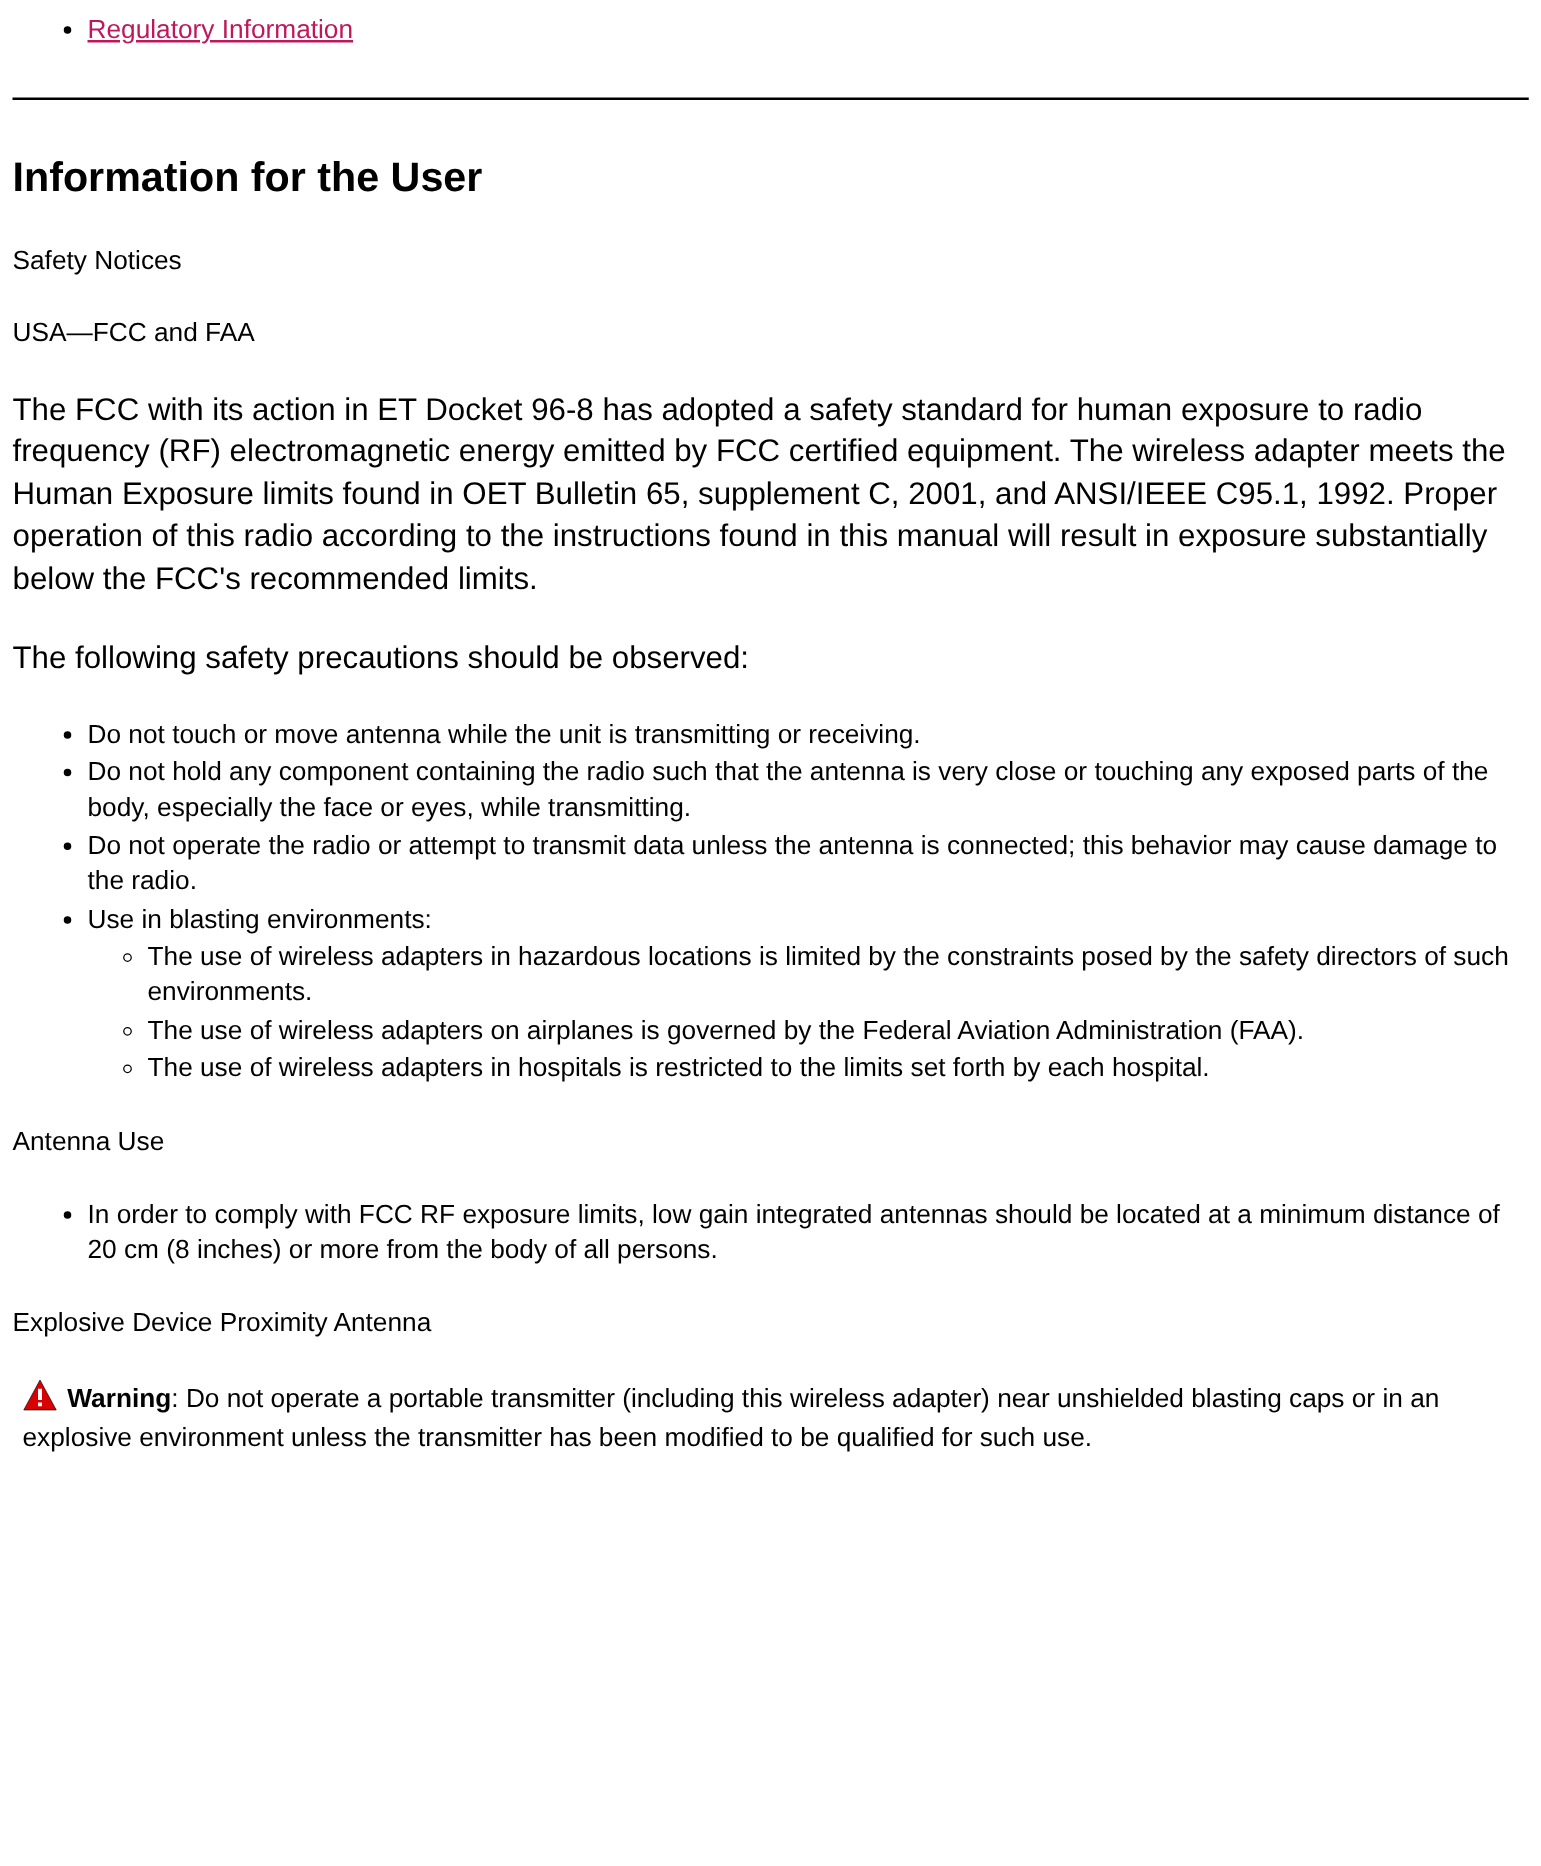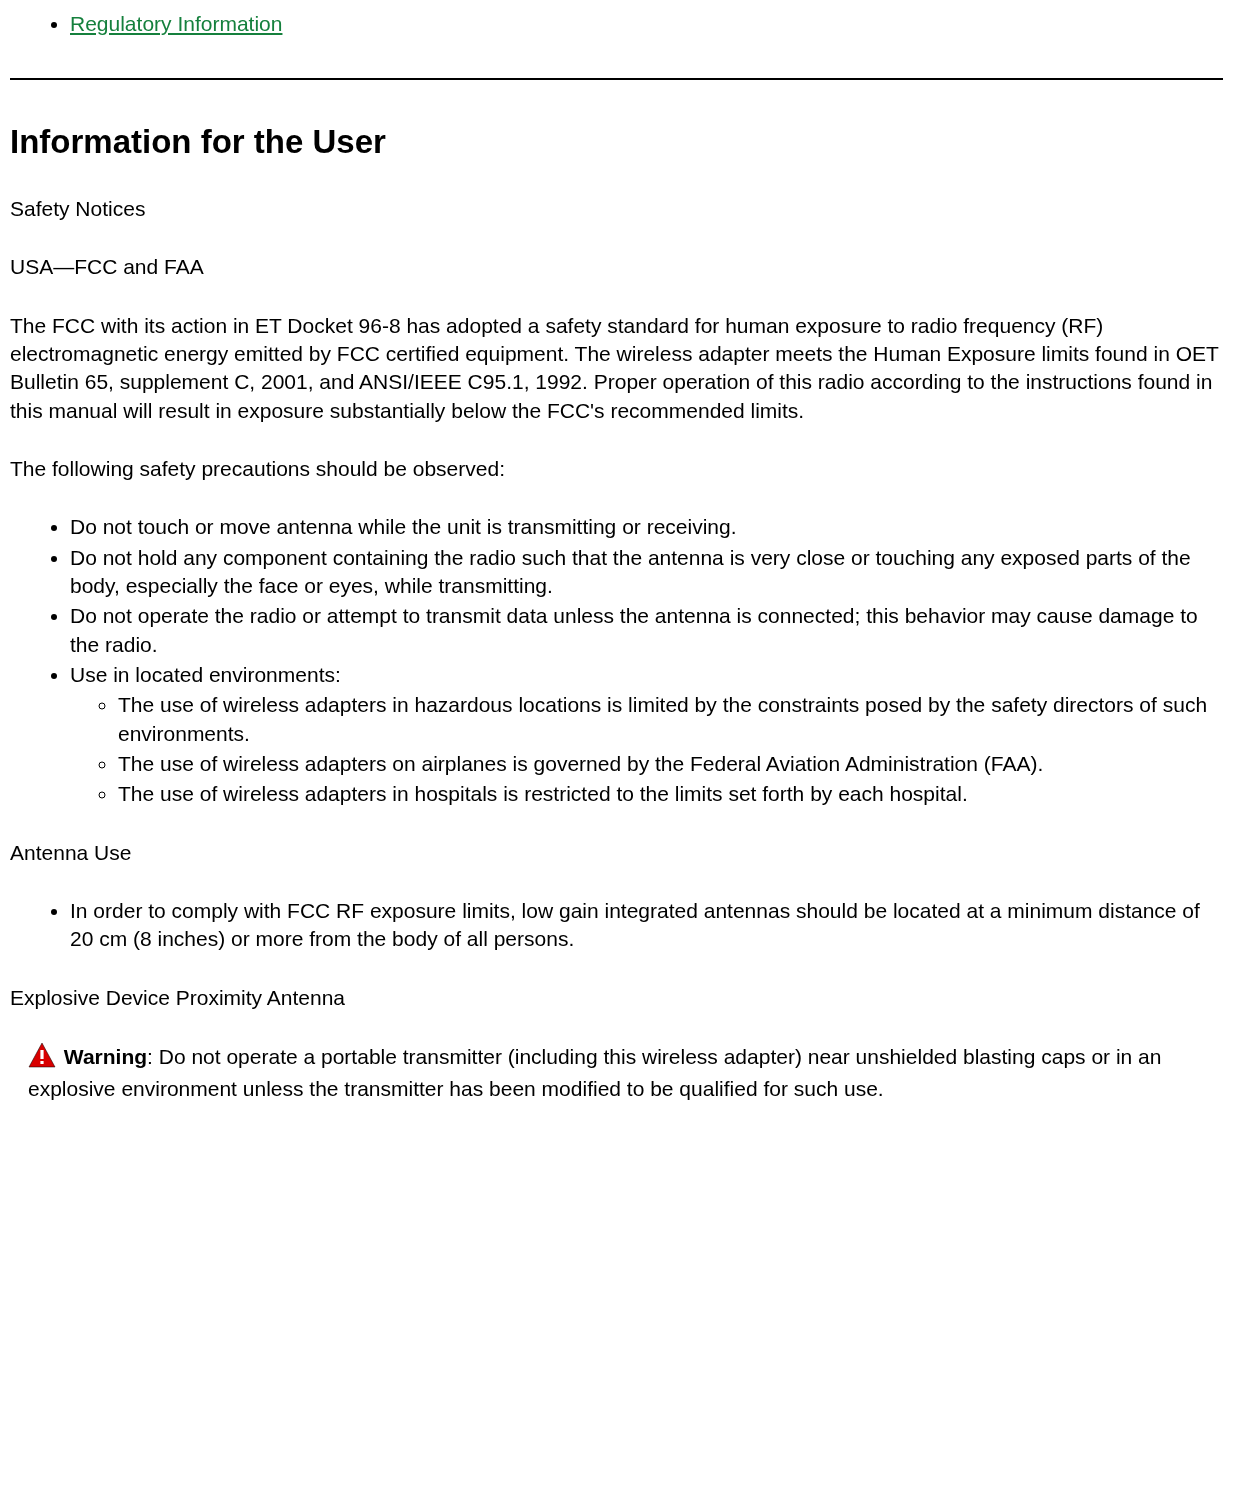--- a/index.html
+++ b/index.html
@@ -16,40 +16,40 @@
       margin: 0 0 40px 0;
       padding-left: 60px;
     }
     .top-link-list li {
       font-size: 21px;
     }
     .top-link-list li::marker {
       color: #000;
     }
     a.link {
-      color: #15803d;
+      color: #be185d;
       text-decoration: underline;
     }
     hr.divider {
       border: none;
       border-top: 2px solid #000;
       margin: 2px 0 40px 0;
     }
     h2.section-heading {
       font-size: 33px;
       font-weight: bold;
       margin: 0 0 30px 0;
     }
     h3.subheading {
       font-size: 21px;
       font-weight: normal;
       margin: 30px 0 30px 0;
     }
     p.body-text {
-      font-size: 21px;
+      font-size: 25px;
       margin: 16px 0 30px 0;
     }
     ul.bullet-list {
       list-style-type: disc;
       padding-left: 60px;
       margin: 0 0 30px 0;
     }
     ul.bullet-list li {
       font-size: 21px;
       margin-bottom: 2px;
@@ -58,21 +58,21 @@
       list-style-type: circle;
       padding-left: 48px;
       margin: 2px 0 0 0;
     }
     ul.sub-bullet-list li {
       font-size: 21px;
       margin-bottom: 2px;
     }
     .warning-para {
       font-size: 21px;
-      margin: 18px;
+      margin: 8px;
     }
     .warning-icon {
       display: inline-block;
       vertical-align: middle;
       margin-right: 2px;
     }
     .warning-label {
       font-weight: bold;
     }
   </style>
@@ -95,21 +95,21 @@
 
 <p class="body-text">The FCC with its action in ET Docket 96-8 has adopted a safety standard for human exposure to radio frequency (RF) electromagnetic energy emitted by FCC certified equipment. The wireless adapter meets the Human Exposure limits found in OET Bulletin 65, supplement C, 2001, and ANSI/IEEE C95.1, 1992. Proper operation of this radio according to the instructions found in this manual will result in exposure substantially below the FCC's recommended limits.</p>
 
 <p class="body-text">The following safety precautions should be observed:</p>
 
 <ul class="bullet-list">
   <li>Do not touch or move antenna while the unit is transmitting or receiving.</li>
   <li>Do not hold any component containing the radio such that the antenna is very close or touching any exposed parts of the body, especially the face or eyes, while transmitting.</li>
   <li>Do not operate the radio or attempt to transmit data unless the antenna is connected; this behavior may cause damage to the radio.</li>
   <li>
-    <span>Use in located environments:</span>
+    <span>Use in blasting environments:</span>
     <ul class="sub-bullet-list">
       <li>The use of wireless adapters in hazardous locations is limited by the constraints posed by the safety directors of such environments.</li>
       <li>The use of wireless adapters on airplanes is governed by the Federal Aviation Administration (FAA).</li>
       <li>The use of wireless adapters in hospitals is restricted to the limits set forth by each hospital.</li>
     </ul>
   </li>
 </ul>
 
 <h3 class="subheading">Antenna Use</h3>
 

